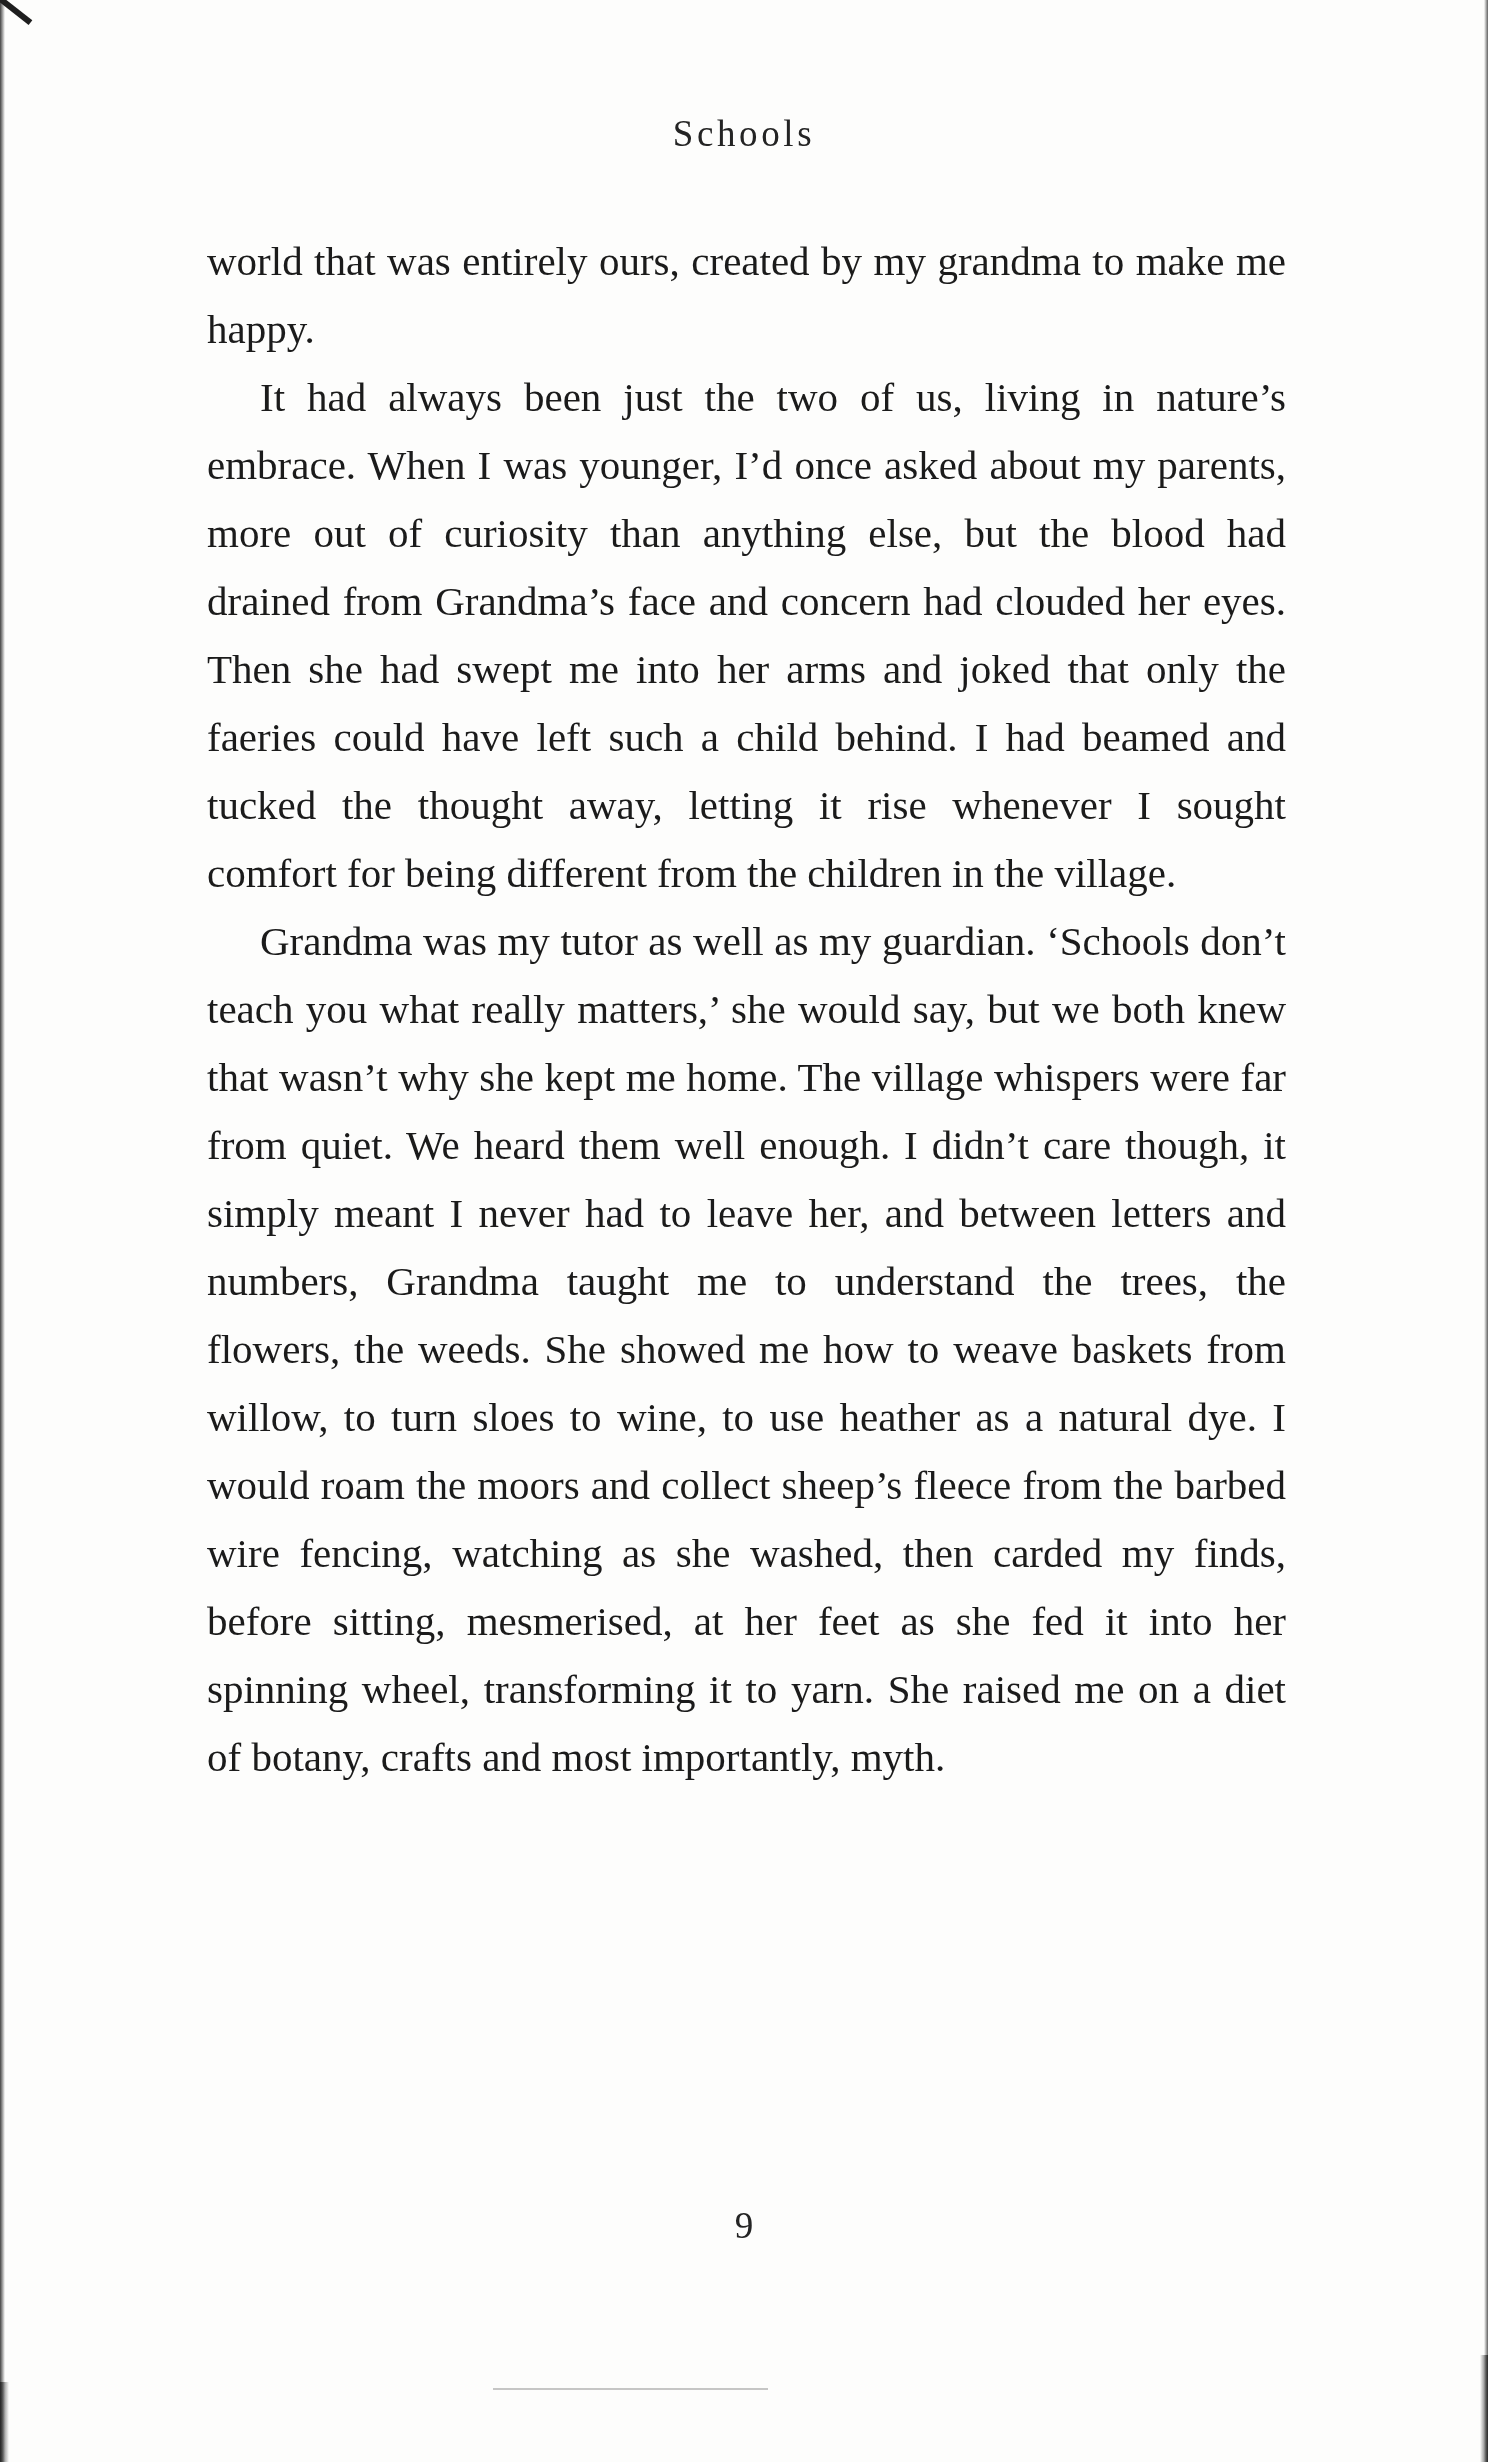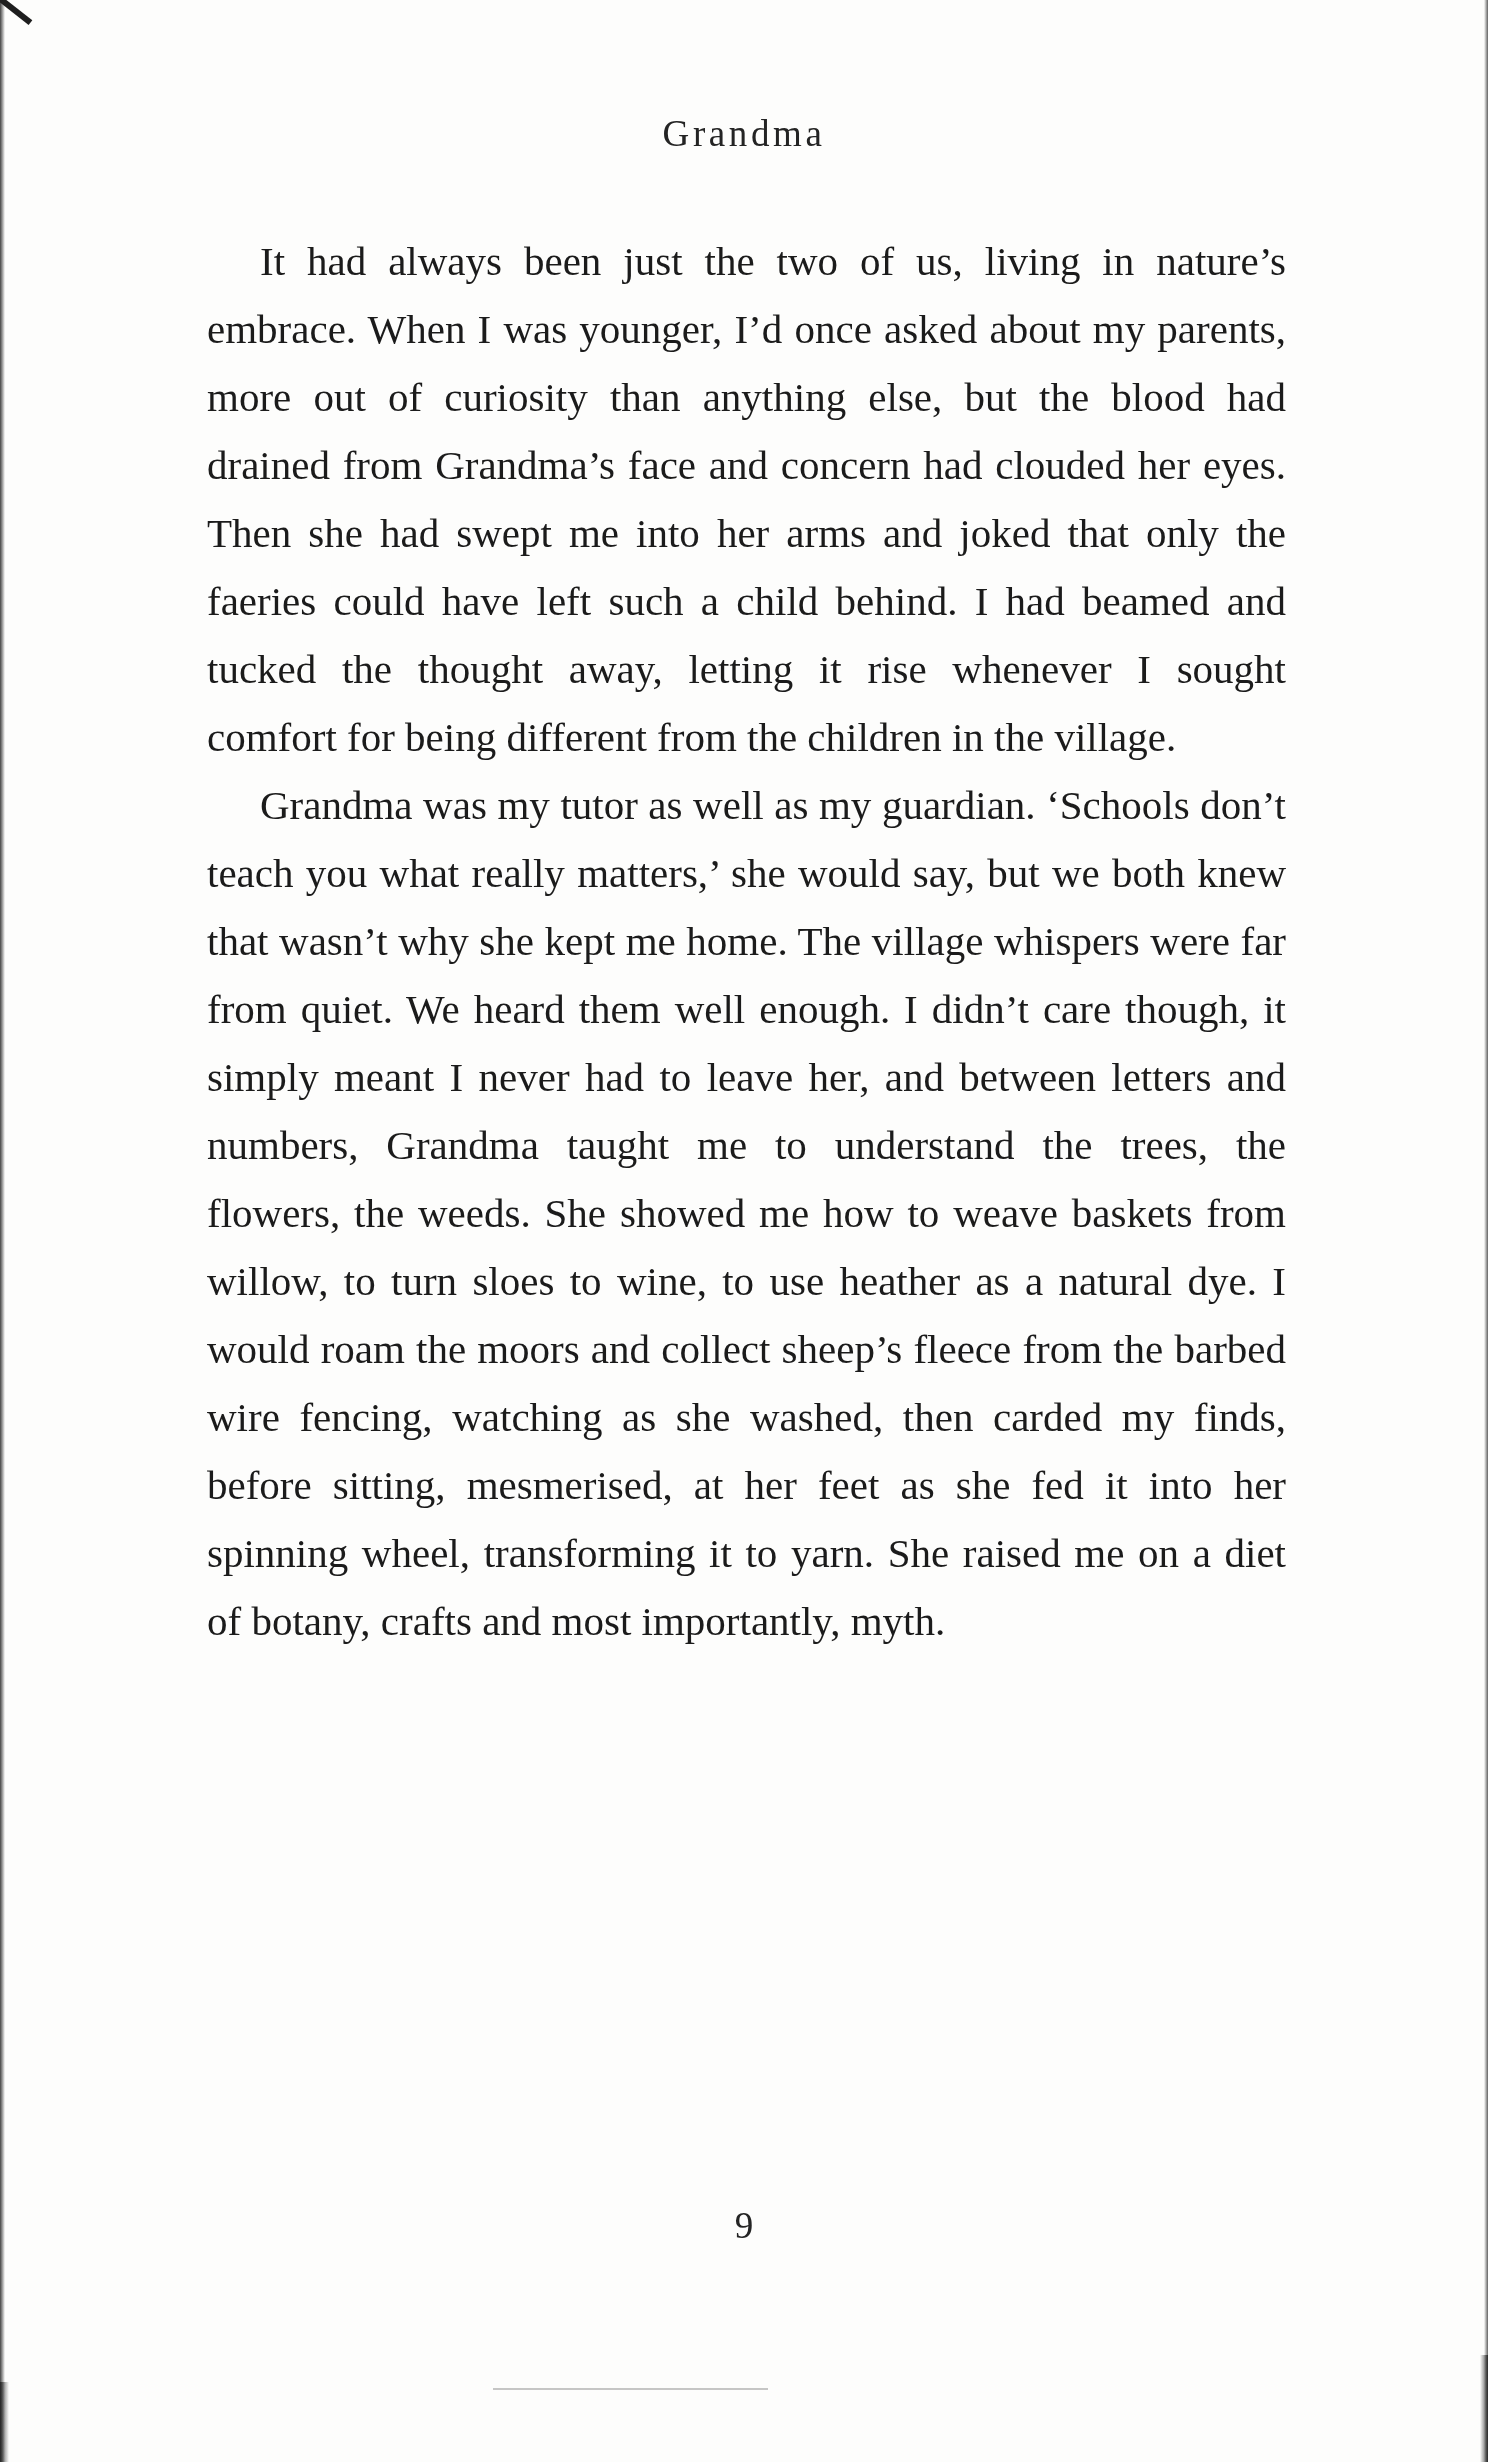--- a/index.html
+++ b/index.html
@@ -112,23 +112,24 @@
     width: 275px;
     height: 1.8px;
     background: rgba(130,130,130,0.45);
   }
 </style>
 </head>
 <body>
 
 <div class="scan">
 
-  <div class="running-header">Grandma</div>
+  <div class="running-header">Schools</div>
 
   <div class="text-block">
+    <p class="no-indent">world that was entirely ours, created by my grandma to make me happy.</p>
     <p>It had always been just the two of us, living in nature’s embrace. When I was younger, I’d once asked about my parents, more out of curiosity than anything else, but the blood had drained from Grandma’s face and concern had clouded her eyes. Then she had swept me into her arms and joked that only the faeries could have left such a child behind. I had beamed and tucked the thought away, letting it rise whenever I sought comfort for being different from the children in the village.</p>
     <p>Grandma was my tutor as well as my guardian. ‘Schools don’t teach you what really matters,’ she would say, but we both knew that wasn’t why she kept me home. The village whispers were far from quiet. We heard them well enough. I didn’t care though, it simply meant I never had to leave her, and between letters and numbers, Grandma taught me to understand the trees, the flowers, the weeds. She showed me how to weave baskets from willow, to turn sloes to wine, to use heather as a natural dye. I would roam the moors and collect sheep’s fleece from the barbed wire fencing, watching as she washed, then carded my finds, before sitting, mesmerised, at her feet as she fed it into her spinning wheel, transforming it to yarn. She raised me on a diet of botany, crafts and most importantly, myth.</p>
   </div>
 
   <div class="page-number">9</div>
 
   <div class="scan-edge-left"></div>
   <div class="scan-edge-right"></div>
   <div class="scan-mark-top-left"></div>
   <div class="scan-mark-bottom-left"></div>

